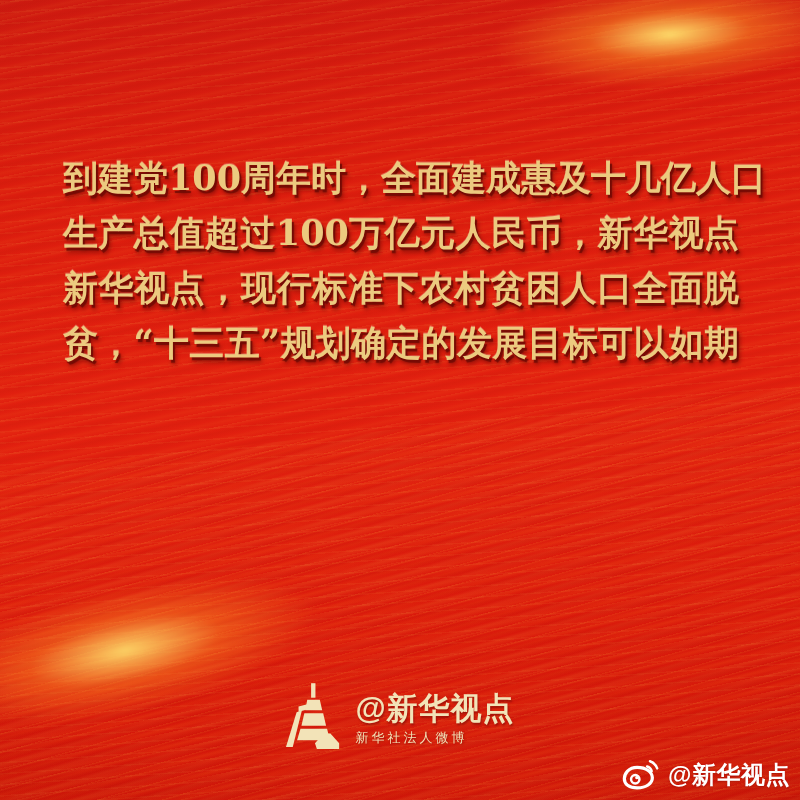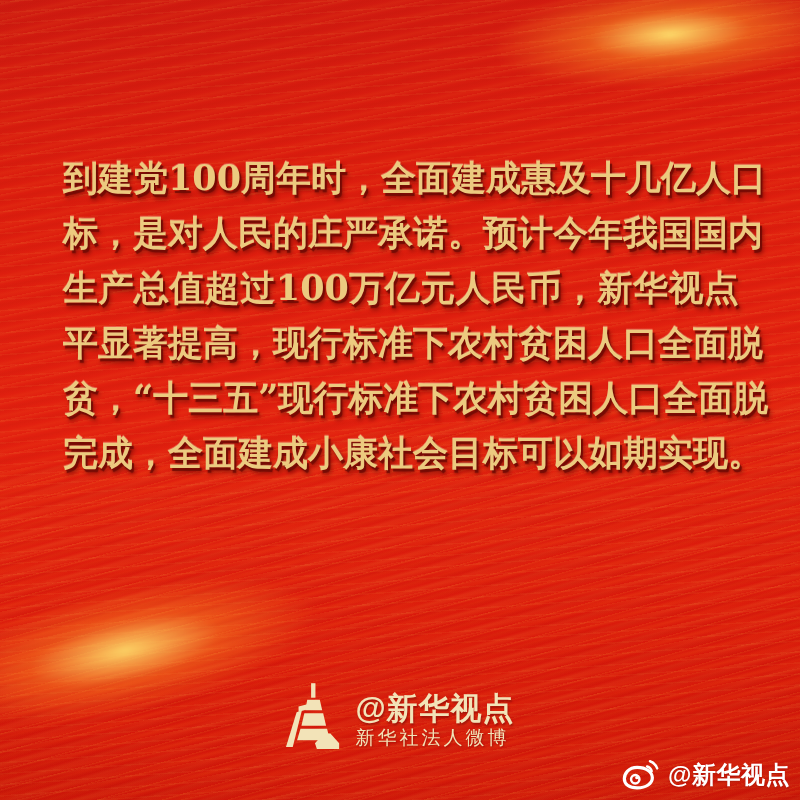--- a/index.html
+++ b/index.html
@@ -60,21 +60,21 @@
     color:#f2e3b8;
   }
   .brand-logo { width:58px; height:70px; margin-top:2px; }
   .brand-text { display:flex; flex-direction:column; padding-top:12px; }
   .brand-handle {
     font-size:31px; font-weight:bold; letter-spacing:1px; line-height:32px;
     font-family:"Liberation Sans",sans-serif;
     text-shadow:1px 2px 2px rgba(110,10,5,.5);
   }
   .brand-subtitle {
-    font-size:19px; letter-spacing:3px; line-height:24px; margin-top:1px;
+    font-size:13px; letter-spacing:3px; line-height:24px; margin-top:1px;
     font-family:"Liberation Sans",sans-serif;
     text-shadow:1px 1px 2px rgba(110,10,5,.5);
   }
   .watermark {
     position:absolute; right:10px; bottom:8px;
     display:flex; align-items:center; gap:9px; color:#ffffff;
   }
   .weibo-icon { width:38px; height:34px; }
   .wm-text {
     font-size:24px; font-weight:600; letter-spacing:.5px;
@@ -88,25 +88,23 @@
 <div class="canvas">
   <div class="bg-base"></div>
   <div class="streaks"></div>
   <div class="streaks-low"></div>
   <div class="glow glow-top-right"></div>
   <div class="glow glow-left"></div>
   <div class="vignette"></div>
 
   <div class="main-text">
     <div class="line">到建党100周年时，全面建成惠及十几亿人口</div>
-    <div class="line">标，是对人民的庄严承诺。预计今年我国国内</div>
     <div class="line">生产总值超过100万亿元人民币，新华视点</div>
-    <div class="line">平显著提高，现行标准下农村贫困人口全面脱</div>
-    <div class="line">贫，“十三五”现行标准下农村贫困人口全面脱</div>
-    <div class="line">完成，全面建成小康社会目标可以如期实现。</div>
+    <div class="line">新华视点，现行标准下农村贫困人口全面脱</div>
+    <div class="line">贫，“十三五”规划确定的发展目标可以如期</div>
   </div>
 
   <div class="brand">
     <svg class="brand-logo" viewBox="0 0 60 72" aria-hidden="true">
       <g fill="#f2e3b8">
         <rect x="27" y="0" width="4.5" height="15"></rect>
         <polygon points="14,24 24,21.5 24,27 14,29.5"></polygon>
         <polygon points="23,17 36,17 38.5,28 21,28"></polygon>
         <polygon points="20,31 39.5,31 42.5,44 17,44"></polygon>
         <polygon points="12,30 17.5,28 8,66 1,66"></polygon>

